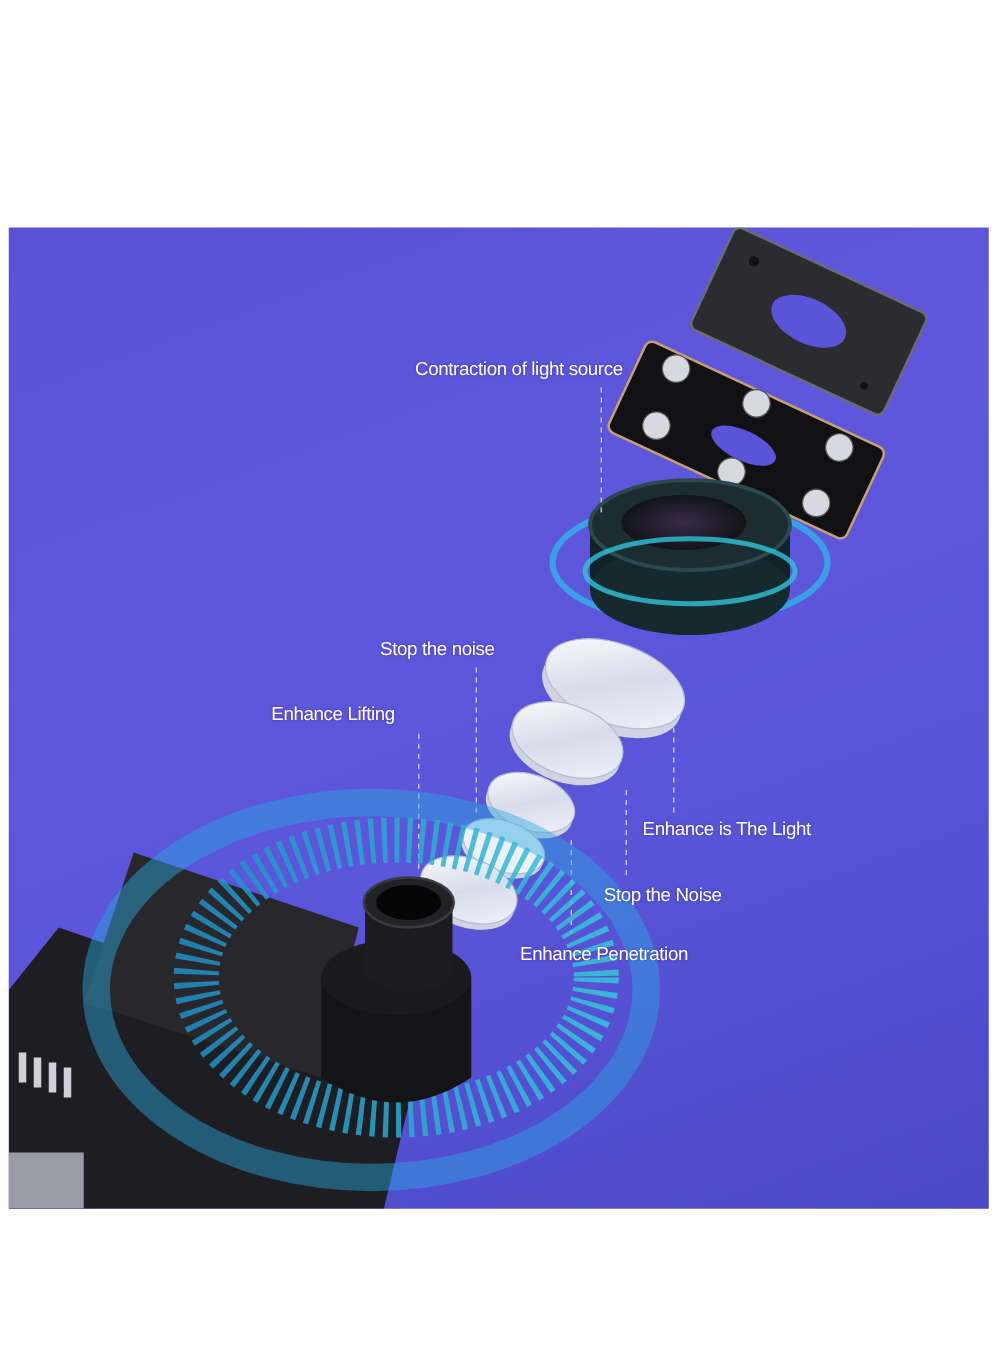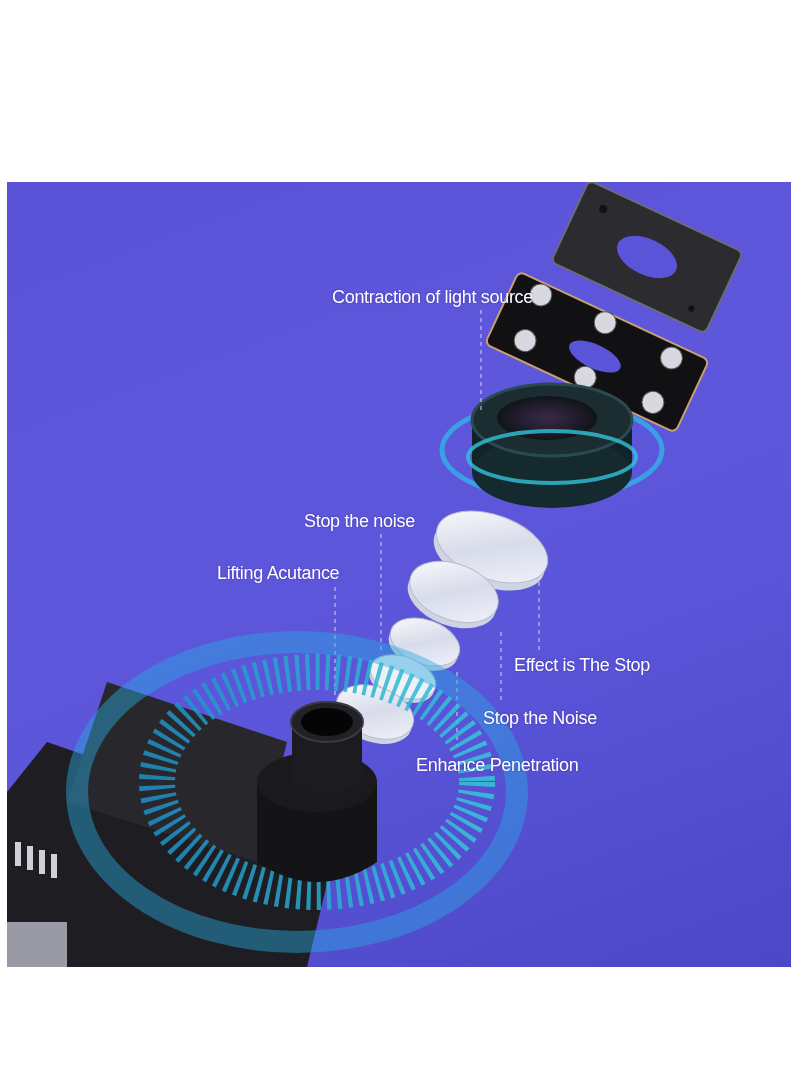--- a/index.html
+++ b/index.html
@@ -6,21 +6,21 @@
   body {
     width: 800px; height: 1090px; background: #ffffff; position: relative; overflow: hidden;
     font-family: "Liberation Sans", sans-serif;
   }
   .panel {
     position: absolute; left: 7px; top: 182px; width: 784px; height: 785px; overflow: hidden;
     background: linear-gradient(160deg, #5a52d6 0%, #5e57dc 35%, #5b55da 60%, #4c47c6 100%);
   }
   .panel svg { position: absolute; left: 0; top: 0; }
   .label {
-    position: absolute; color: #ffffff; font-size: 18px; letter-spacing: -0.3px;
+    position: absolute; color: #ffffff; font-size: 15px; letter-spacing: -0.3px;
     text-shadow: 0 0 2px rgba(40,30,120,0.5); white-space: nowrap;
   }
 </style>
 </head>
 <body>
 
 <div class="panel">
   <svg width="784" height="785" viewBox="0 0 784 785">
     <defs>
       <linearGradient id="metal" x1="0" y1="0" x2="1" y2="1">
@@ -124,17 +124,17 @@
       <path d="M250 600 L250 680 Q310 720 370 680 L370 600 Z" fill="#141416"></path>
       <ellipse cx="310" cy="600" rx="60" ry="30" fill="#1a1a1d"></ellipse>
       <path d="M285 540 L285 600 Q320 625 355 600 L355 540 Z" fill="#1c1c20"></path>
       <ellipse cx="320" cy="540" rx="36" ry="20" fill="#222226" stroke="#3a3a40" stroke-width="2"></ellipse>
       <ellipse cx="320" cy="540" rx="26" ry="14" fill="#050506"></ellipse>
     </g>
   </svg>
 
   <span class="label" style="left:325px; top:105px;">Contraction of light source</span>
   <span class="label" style="left:297px; top:329px;">Stop the noise</span>
-  <span class="label" style="left:210px; top:381px;">Lifting Acutance</span>
-  <span class="label" style="left:507px; top:473px;">Effect is The Stop</span>
+  <span class="label" style="left:210px; top:381px;">Enhance Lifting</span>
+  <span class="label" style="left:507px; top:473px;">Enhance is The Light</span>
   <span class="label" style="left:476px; top:526px;">Stop the Noise</span>
   <span class="label" style="left:409px; top:573px;">Enhance Penetration</span>
 </div>
 
 </body></html>

